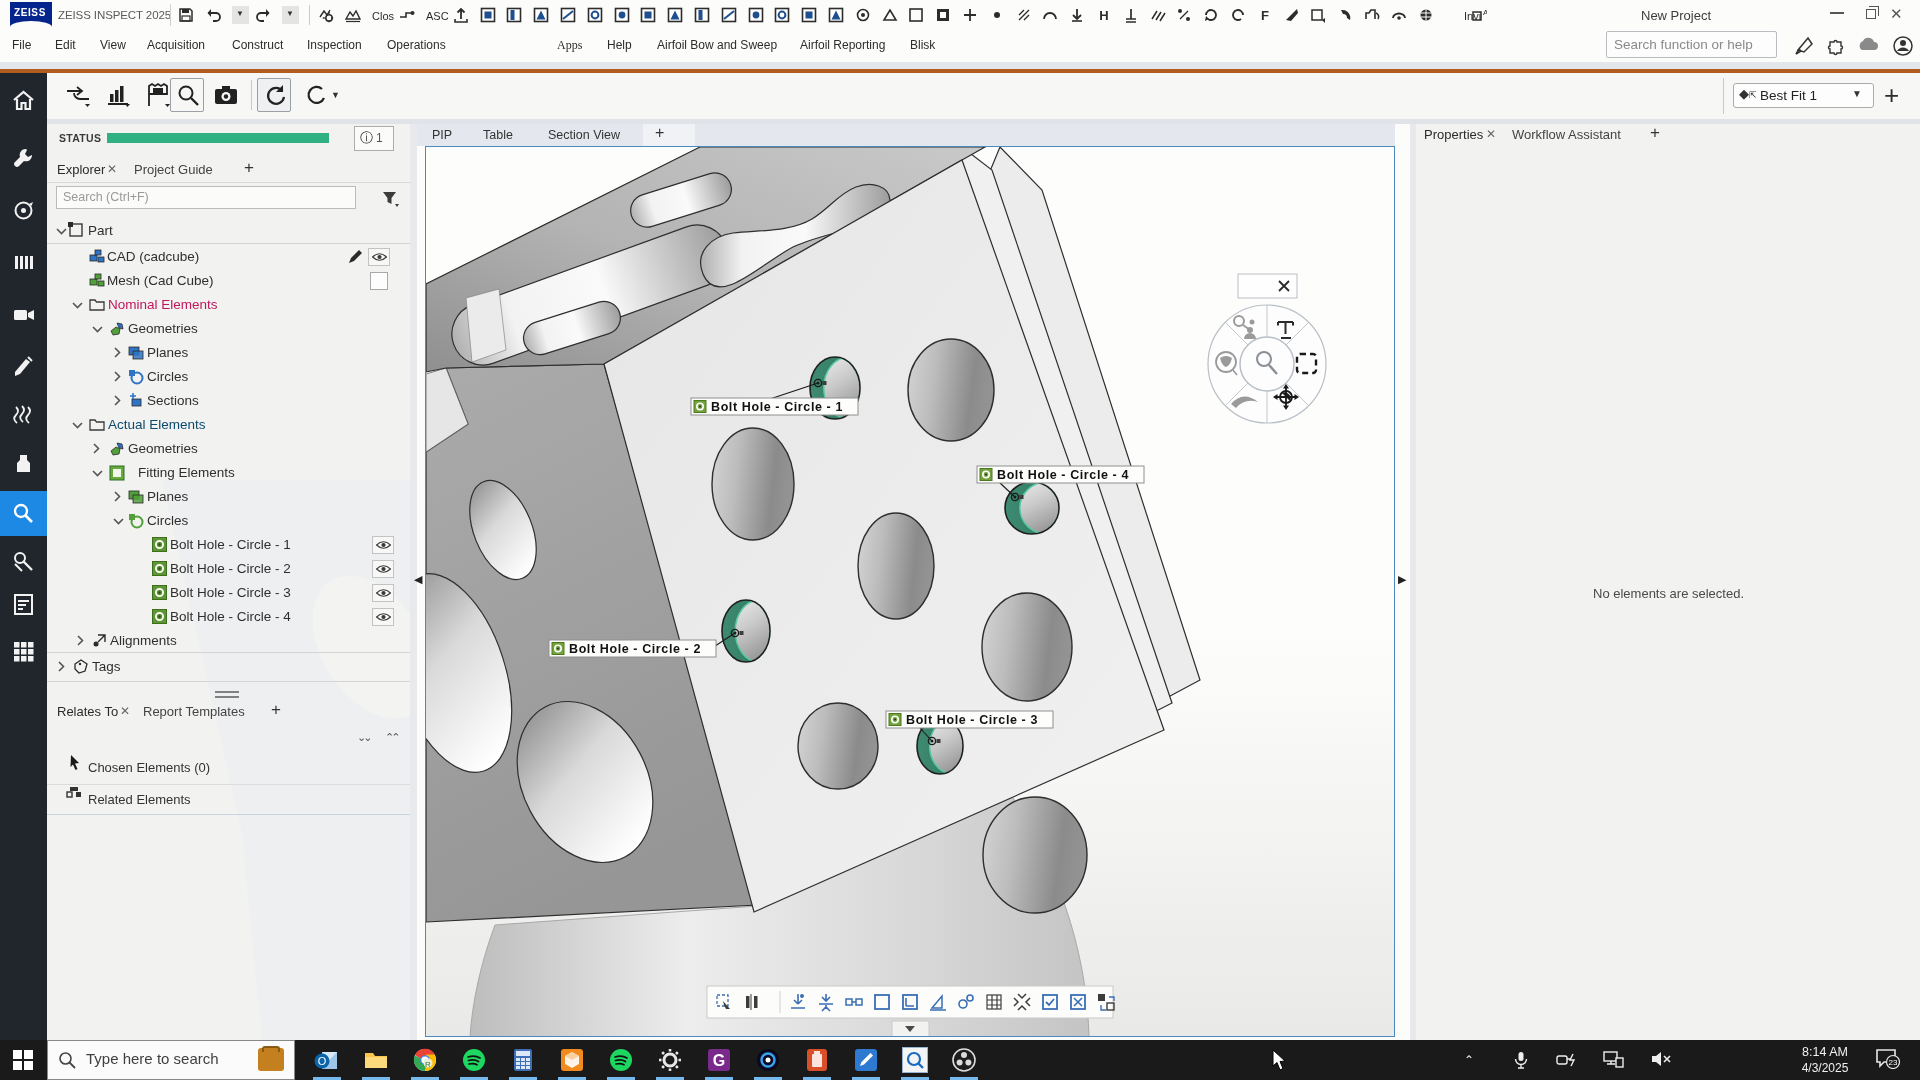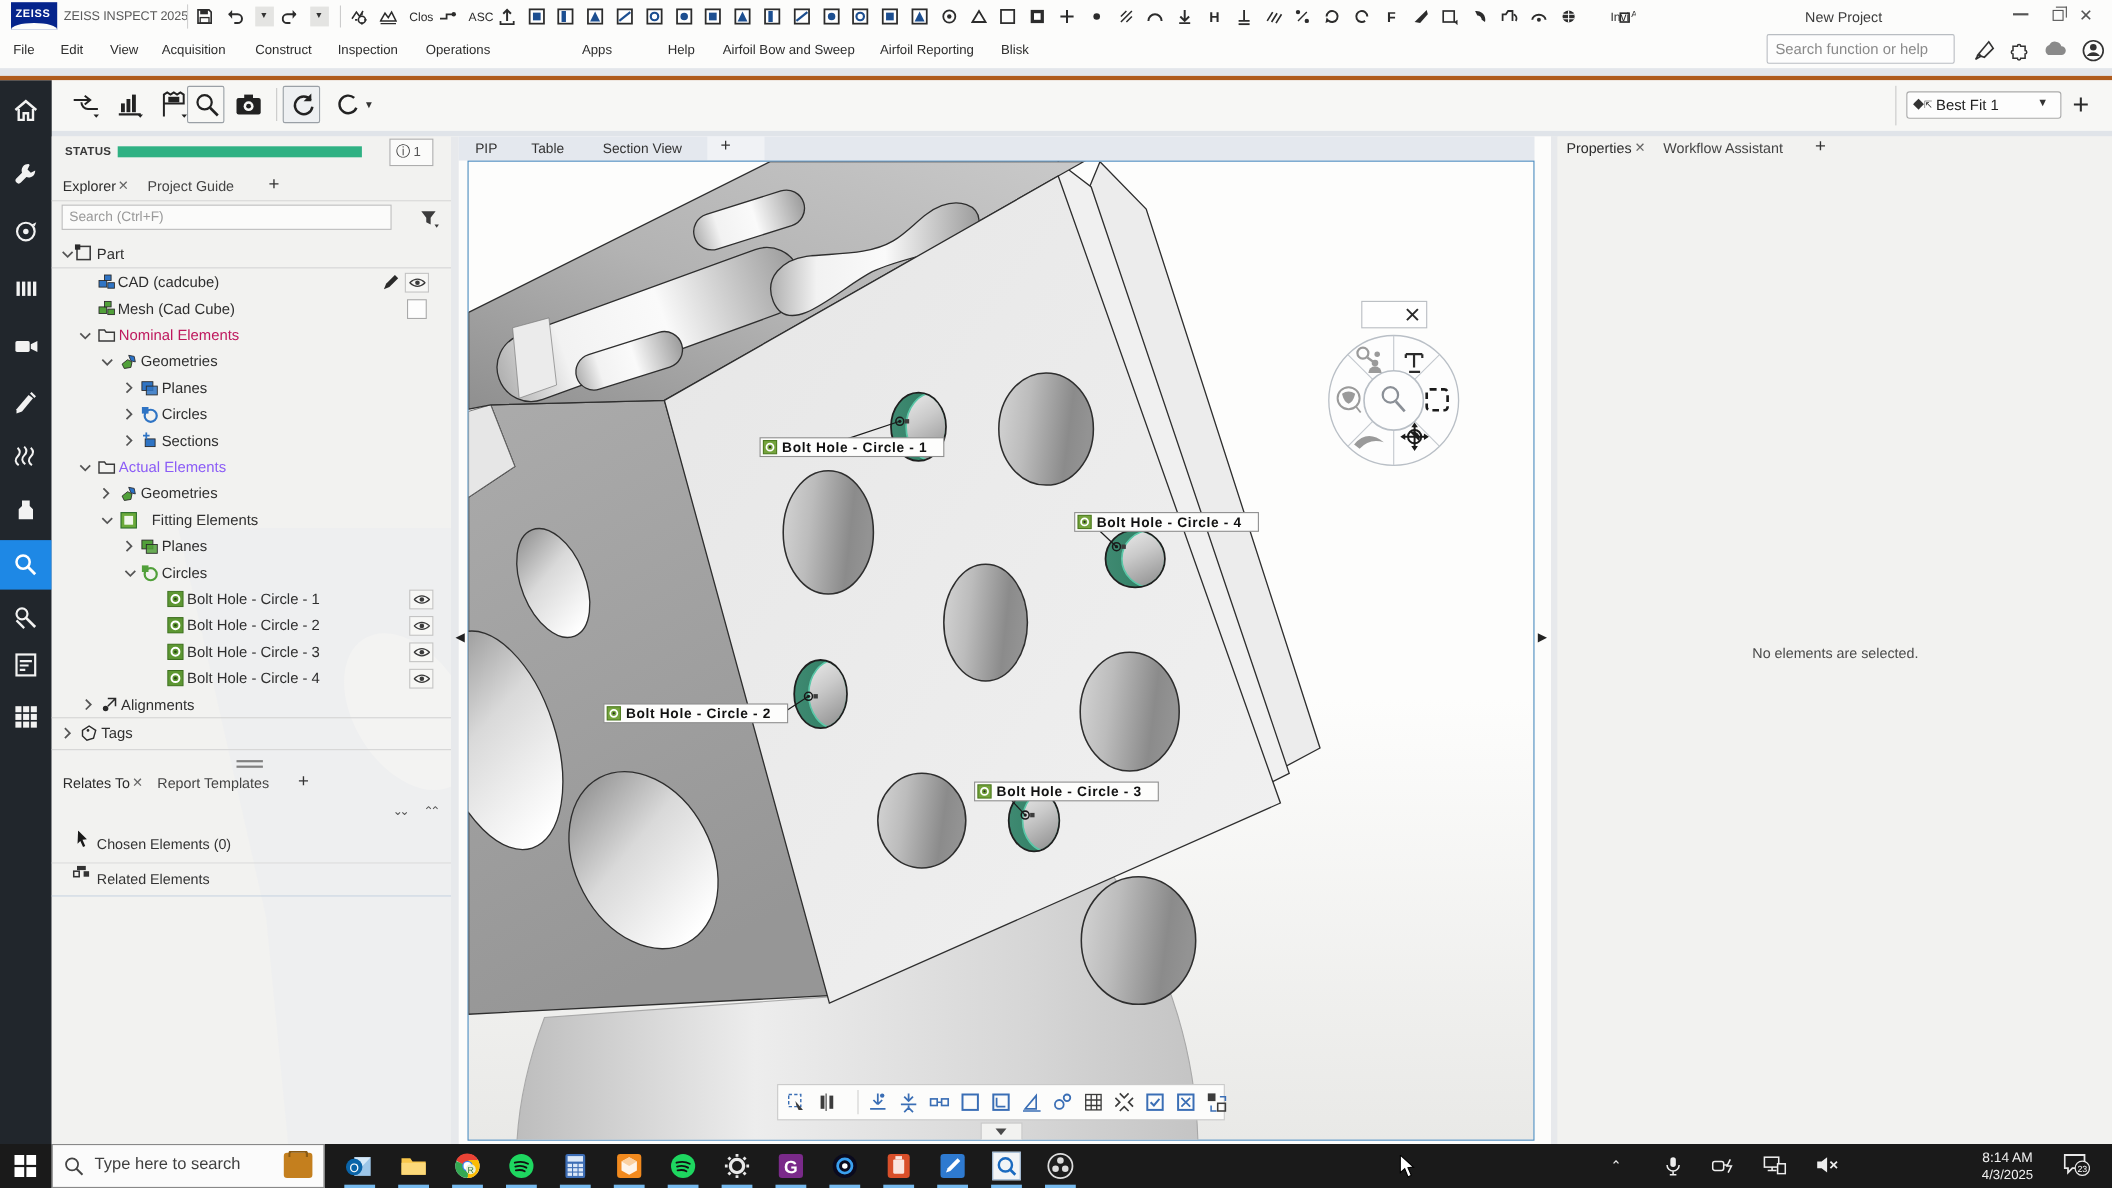--- a/index.html
+++ b/index.html
@@ -201,21 +201,21 @@
 <div class="abs" style="left:0;top:30px;width:1920px;height:32px;background:#fcfcfb;"></div>
 <div class="abs" id="menubar" style="left:0;top:38px;height:20px;font-size:12px;color:#2d2d2d;">
     <span style="white-space:nowrap;position:absolute;left:12px;top:0;">File</span>
     <span style="white-space:nowrap;position:absolute;left:55px;top:0;">Edit</span>
     <span style="white-space:nowrap;position:absolute;left:100px;top:0;">View</span>
     <span style="white-space:nowrap;position:absolute;left:147px;top:0;">Acquisition</span>
     <span style="white-space:nowrap;position:absolute;left:232px;top:0;">Construct</span>
     <span style="white-space:nowrap;position:absolute;left:307px;top:0;">Inspection</span>
     <span style="white-space:nowrap;position:absolute;left:387px;top:0;">Operations</span>
     <span style="white-space:nowrap;position:absolute;left:467px;top:0;margin-top:44px;">Airfoil CMM</span>
-    <span style="white-space:nowrap;position:absolute;left:529px;top:0;">Apps</span>
+    <span style="white-space:nowrap;position:absolute;left:557px;top:0;font-family:Liberation Serif, serif;">Apps</span>
     <span style="white-space:nowrap;position:absolute;left:607px;top:0;">Help</span>
     <span style="white-space:nowrap;position:absolute;left:657px;top:0;">Airfoil Bow and Sweep</span>
     <span style="white-space:nowrap;position:absolute;left:800px;top:0;">Airfoil Reporting</span>
     <span style="white-space:nowrap;position:absolute;left:910px;top:0;">Blisk</span>
   </div>
 <div class="abs" style="left:1606px;top:31px;width:171px;height:27px;background:#fdfdfd;border:1px solid #b9bdc2;border-radius:2px;"></div>
 <div class="abs" style="left:1614px;top:37px;font-size:13.5px;color:#8a8a8a;">Search function or help</div>
 <div class="abs" id="mb-icons" style="left:1790px;top:34px;"><svg width="130" height="26" viewBox="0 0 130 26">
       <path d="M8 16 L18 4 L22 10 L14 18 Z M6 20 l5 -3 -2 -2 Z" fill="none" stroke="#333" stroke-width="1.5"></path>
       <path d="M44 8 c0-2 3-2 3 0 l4 0 0 4 c2 0 2 3 0 3 l0 4 -4 0 c0 2 -3 2 -3 0 l-4 0 0 -4 c-2 0 -2 -3 0 -3 l0 -4 Z" fill="none" stroke="#333" stroke-width="1.4"></path>
@@ -435,21 +435,21 @@
       <rect x="4" y="6" width="9" height="7" fill="#2f74c4" stroke="#2a2a2a" stroke-width="0.8"></rect>
       <path d="M2 3 h6 M5 0 v6" stroke="#2f74c4" stroke-width="1.6"></path>
     </svg>
     <div class="abs" style="left:147px;top:393px;font-size:13.5px;color:#2f2f2f;">Sections</div>
     <svg class="abs" style="left:72px;top:421px" width="11" height="8" viewBox="0 0 11 8">
       <path d="M1 2 L5.5 6.5 L10 2" fill="none" stroke="#555" stroke-width="1.6"></path>
     </svg>
     <svg class="abs" style="left:89px;top:418px" width="16" height="13" viewBox="0 0 16 13">
       <path d="M1 2 h5 l1.5 2 H15 V12 H1 Z" fill="none" stroke="#3a3a3a" stroke-width="1.3"></path>
     </svg>
-    <div class="abs" style="left:108px;top:417px;font-size:13.5px;color:#8b5cf6;">Actual Elements</div>
+    <div class="abs" style="left:108px;top:417px;font-size:13.5px;color:#0c4a6e;">Actual Elements</div>
     <svg class="abs" style="left:92px;top:443px" width="8" height="11" viewBox="0 0 8 11">
       <path d="M2 1 L6.5 5.5 L2 10" fill="none" stroke="#555" stroke-width="1.6"></path>
     </svg>
     <svg class="abs" style="left:109px;top:441px" width="16" height="16" viewBox="0 0 16 16">
       <path d="M2 10 l5 -4 4 2 -1 5 -6 1 Z" fill="#51a03a" stroke="#2a2a2a" stroke-width="0.8"></path>
       <path d="M8 2 l5 1 1 5 -4 -1 Z" fill="#2a72c8" stroke="#2a2a2a" stroke-width="0.8"></path>
     </svg>
     <div class="abs" style="left:128px;top:441px;font-size:13.5px;color:#2f2f2f;">Geometries</div>
     <svg class="abs" style="left:92px;top:469px" width="11" height="8" viewBox="0 0 11 8">
       <path d="M1 2 L5.5 6.5 L10 2" fill="none" stroke="#555" stroke-width="1.6"></path>

